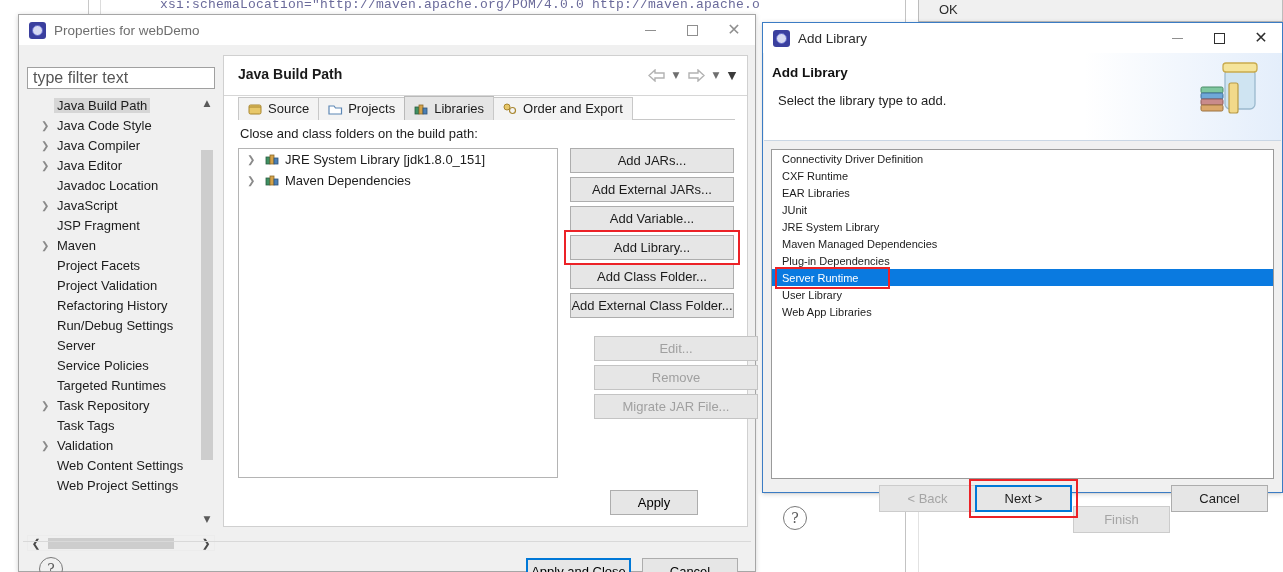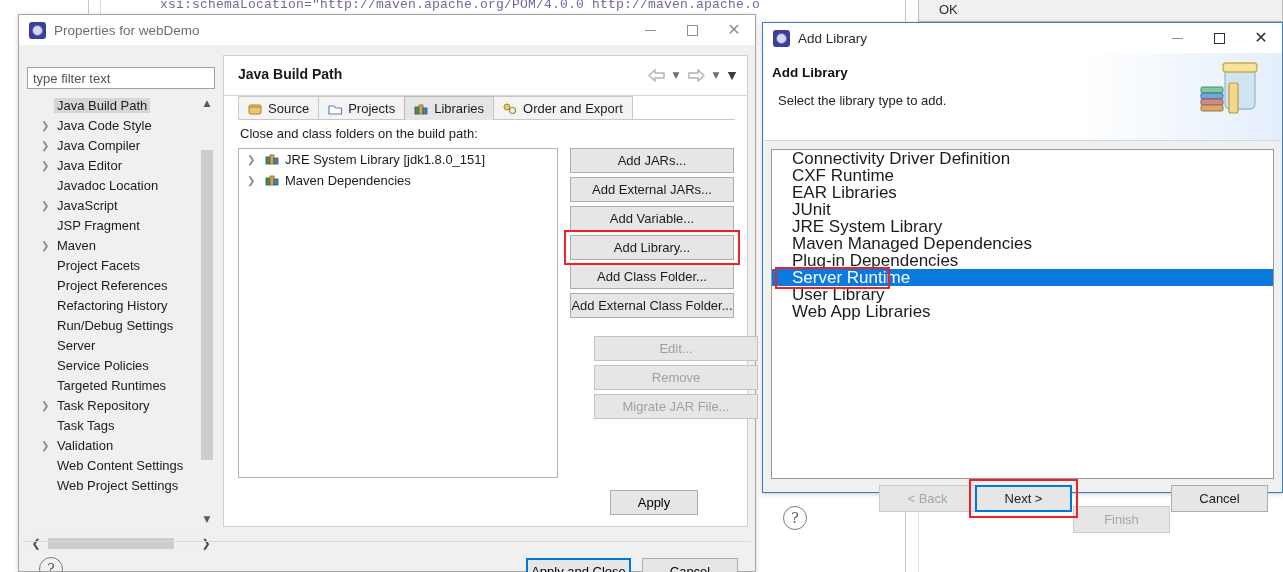--- a/index.html
+++ b/index.html
@@ -96,21 +96,21 @@
   .close-glyph { font-size:16px; line-height:1; font-family:"DejaVu Sans", sans-serif; }
 
   
   #props-win { left: 18px; top: 14px; width: 738px; height: 558px; }
   #props-body { position:absolute; left:0; top:30px; right:0; bottom:0; background:#f0f0f0; }
 
   
   #filter-input {
     position: absolute; left: 8px; top: 22px; width: 188px; height: 22px;
     border: 1px solid #a0a0a0; background: #fff;
-    font-family: "Liberation Sans", sans-serif; font-size: 13px;
+    font-family: "Liberation Sans", sans-serif; font-size: 16px;
     padding-left: 5px; color:#2b2b2b;
   }
   #filter-input::placeholder { color:#555; opacity:1; }
   #tree-panel {
     position: absolute; left: 8px; top: 50px; width: 188px; height: 432px;
     background: #f0f0f0; overflow: hidden;
   }
   .tree-item {
     height: 20px; display:flex; align-items:center;
     padding-left: 14px; font-size: 13px; color: #1c1c1c;
@@ -168,21 +168,21 @@
   }
   #nav-icons {
     position:absolute; right:8px; top:8px;
     display:flex; align-items:center; gap:2px;
   }
   .nav-ico { width:22px; height:22px; display:flex; align-items:center; justify-content:center; color:#b2b2b2; }
   .nav-ico svg { display:block; }
   .nav-caret { width:14px; height:22px; display:flex; align-items:center; justify-content:center; color:#6f6f6f; font-size:9px; font-family:"DejaVu Sans",sans-serif;}
 
   
-  #tabs { position:absolute; left:14px; top:40px; display:flex; align-items:flex-start; height:24px; }
+  #tabs { position:absolute; left:14px; top:40px; display:flex; align-items:center; height:24px; }
   .tab {
     height:23px; display:flex; align-items:center; gap:5px;
     padding: 0 9px; font-size:13px; color:#1c1c1c;
     border:1px solid #c8c8c8; border-bottom:none;
     background:#f3f3f3; margin-right:-1px;
   }
   .tab.active { background:#e5e5e5; border-color:#b9b9b9; height:24px; }
   .tab-ico { width:15px; height:13px; flex:0 0 auto; }
 
   #tab-underline {
@@ -252,22 +252,22 @@
   }
   #addlib-head-title { position:absolute; left:8px; top:12px; font-size:13.5px; font-weight:bold; color:#111; }
   #addlib-head-sub  { position:absolute; left:14px; top:40px; font-size:13px; color:#222; }
   #jar-books-icon { position:absolute; right:14px; top:4px; width:76px; height:62px; }
 
   #addlib-list {
     position:absolute; left:8px; top:126px; width:503px; height:330px;
     background:#ffffff; border:1px solid #9a9a9a;
   }
   .al-row {
-    height:17px; display:flex; align-items:center; padding-left:20px;
-    font-size:17px; color:#1c1c1c; white-space:nowrap;
+    height:17px; display:flex; align-items:center; padding-left:10px;
+    font-size:11px; color:#1c1c1c; white-space:nowrap;
   }
   .al-row.selected { background:#0a7ae0; color:#ffffff; }
   .al-hl-box {
     position:absolute; left:3px; width:115px; height:22px;
     border:2.5px solid #ec2227; pointer-events:none;
   }
 
   #addlib-footer-sep { position:absolute; left:1px; top:470px; right:1px; height:1px; background:#d9d9d9; }
   #addlib-help {
     position:absolute; left:20px; top:483px; width:24px; height:24px;
@@ -361,21 +361,21 @@
         <div class="tree-item">
           <span class="twisty">❯</span>
           <span class="tlabel">Maven</span>
         </div>
         <div class="tree-item">
           <span class="twisty"></span>
           <span class="tlabel">Project Facets</span>
         </div>
         <div class="tree-item">
           <span class="twisty"></span>
-          <span class="tlabel">Project References</span>
+          <span class="tlabel">Project Validation</span>
         </div>
         <div class="tree-item">
           <span class="twisty"></span>
           <span class="tlabel">Refactoring History</span>
         </div>
         <div class="tree-item">
           <span class="twisty"></span>
           <span class="tlabel">Run/Debug Settings</span>
         </div>
         <div class="tree-item">

